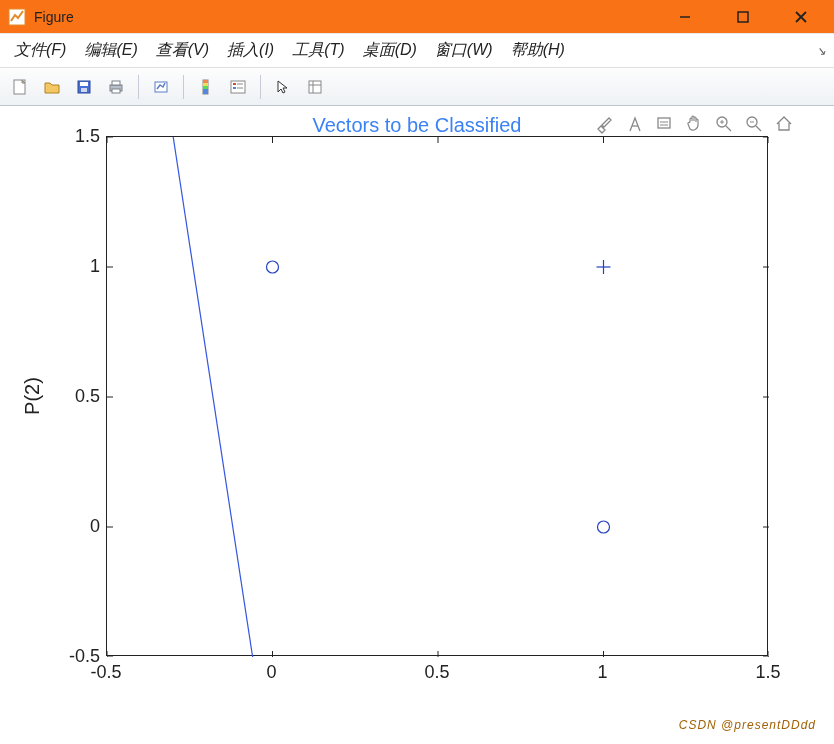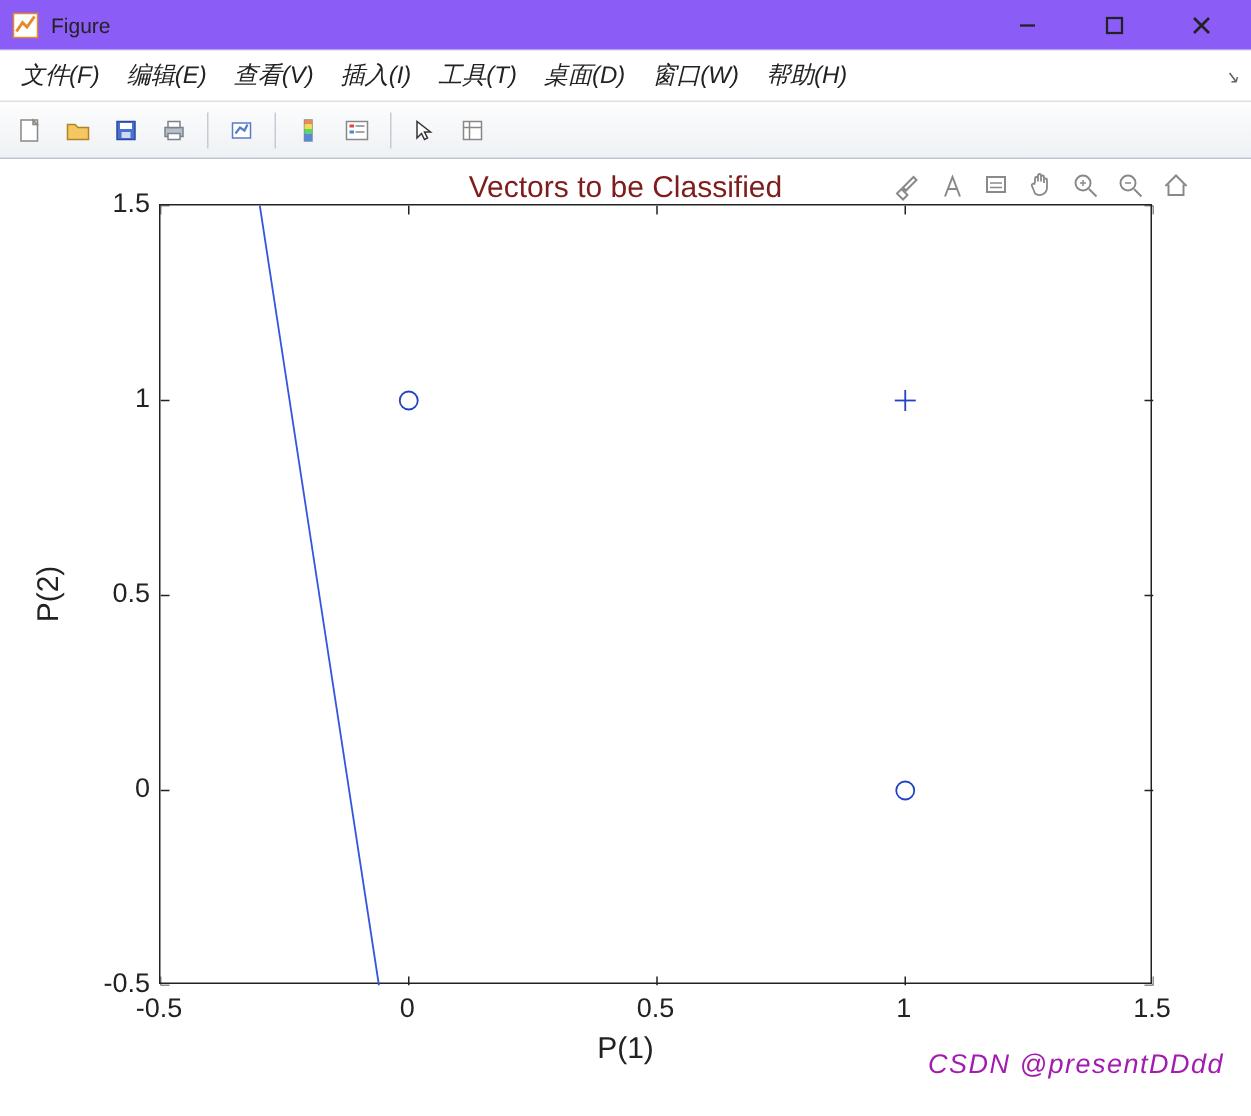--- a/index.html
+++ b/index.html
@@ -10,21 +10,21 @@
       width: 834px;
       height: 744px;
       overflow: hidden;
       position: relative;
     }
     .titlebar {
       height: 34px;
       display: flex;
       align-items: center;
       padding: 12px 8px;
-      background: #8b5cf6;
+      background: #f97316;
       border-bottom: 1px solid #e8e8e8;
     }
     .titlebar .app-icon {
       width: 18px; height: 18px;
       margin-right: 8px;
       display: inline-flex;
     }
     .titlebar .title {
       flex: 1;
       font-size: 14px;
@@ -104,21 +104,21 @@
       display: flex; align-items: center; justify-content: center;
       color: #888;
       cursor: pointer;
     }
     .plot-title {
       position: absolute;
       top: 8px;
       left: 0; right: 0;
       text-align: center;
       font-size: 20px;
-      color: #7f1d1d;
+      color: #3b82f6;
       z-index: 2;
     }
     .axes-box {
       position: absolute;
       left: 106px;
       top: 30px;
       width: 662px;
       height: 520px;
       border: 1px solid #222;
       background: #fff;
@@ -151,23 +151,23 @@
       left: 14px;
       top: 290px;
       transform: translateY(-50%) rotate(-90deg);
       transform-origin: center;
       font-size: 20px;
       color: #222;
     }
     .watermark {
       position: absolute;
       right: 18px;
-      bottom: 24px;
-      font-size: 18px;
-      color: #a21caf;
+      bottom: 12px;
+      font-size: 12px;
+      color: #a16207;
       font-style: italic;
       letter-spacing: 1px;
     }
   </style>
 </head>
 <body>
 
 <div class="titlebar">
   <span class="app-icon">
     <svg viewBox="0 0 18 18" width="18" height="18">
@@ -351,21 +351,20 @@
         <line x1="0" y1="0" x2="6" y2="0" stroke="#222"></line>
         <line x1="662" y1="0" x2="656" y2="0" stroke="#222"></line>
         <path d="M66.2 0 L145.64000000000001 520" fill="none" stroke="#3355e0" stroke-width="1.2"></path>
         <circle cx="165.5" cy="130" r="6" fill="none" stroke="#2142c4" stroke-width="1.2"></circle>
         <circle cx="496.5" cy="390" r="6" fill="none" stroke="#2142c4" stroke-width="1.2"></circle>
         <line x1="489.5" y1="130" x2="503.5" y2="130" stroke="#2142c4" stroke-width="1.2"></line>
         <line x1="496.5" y1="123" x2="496.5" y2="137" stroke="#2142c4" stroke-width="1.2"></line>
       </svg>
   </div>
 
-  <div class="xlabel">P(1)</div>
 
   <div id="tick-container">
       <div class="xtick-label" style="left: 106px;">-0.5</div>
       <div class="xtick-label" style="left: 271.5px;">0</div>
       <div class="xtick-label" style="left: 437px;">0.5</div>
       <div class="xtick-label" style="left: 602.5px;">1</div>
       <div class="xtick-label" style="left: 768px;">1.5</div>
       <div class="ytick-label" style="left: 40px; top: 550px;">-0.5</div>
       <div class="ytick-label" style="left: 40px; top: 420px;">0</div>
       <div class="ytick-label" style="left: 40px; top: 290px;">0.5</div>

